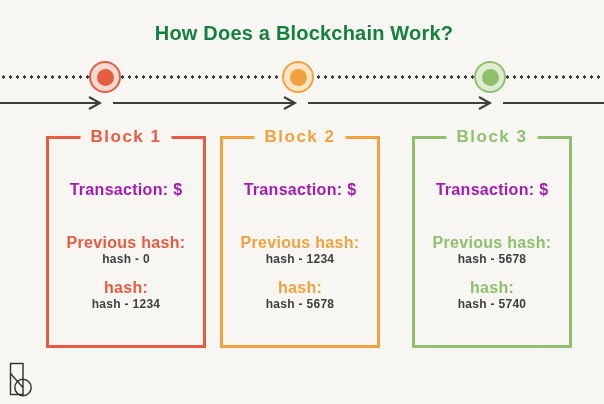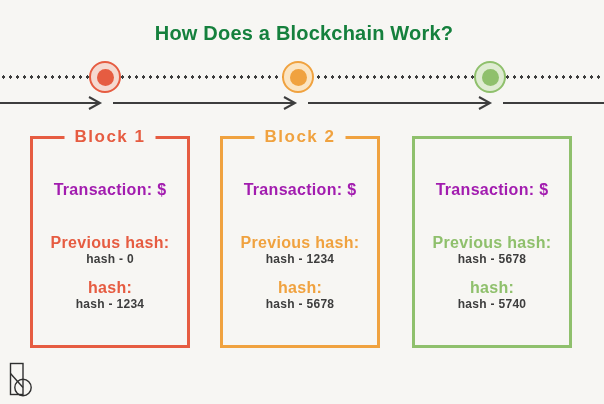--- a/index.html
+++ b/index.html
@@ -150,39 +150,40 @@
   <svg class="arrow-line" width="604" height="16" viewBox="0 0 604 16" fill="none" stroke="#3d3d3d" stroke-width="2">
     <path d="M0 8 H99"></path>
     <polyline points="89,2 100,8 89,14"></polyline>
     <path d="M113 8 H293"></path>
     <polyline points="284,2 295,8 284,14"></polyline>
     <path d="M308 8 H488"></path>
     <polyline points="479,2 490,8 479,14"></polyline>
     <path d="M503 8 H604"></path>
   </svg>
 
-  <div class="block block-1" style="border-color: rgb(230, 92, 65);">
+  <div class="block block-1" style="border-color: rgb(230, 92, 65); margin-left: 16px;">
     <span class="block-label accent" style="color: rgb(230, 92, 65);">Block 1</span>
     <p class="block-text transaction">Transaction: $</p>
     <p class="block-text small-label accent prev-label" style="color: rgb(230, 92, 65);">Previous hash:</p>
     <p class="block-text small-value prev-value">hash - 0</p>
     <p class="block-text small-label accent hash-label" style="color: rgb(230, 92, 65);">hash:</p>
     <p class="block-text small-value hash-value">hash - 1234</p>
   </div>
 
   <div class="block block-2" style="border-color: rgb(240, 162, 63); padding-left: 20px;">
     <span class="block-label accent" style="color: rgb(240, 162, 63);">Block 2</span>
     <p class="block-text transaction">Transaction: $</p>
     <p class="block-text small-label accent prev-label" style="color: rgb(240, 162, 63);">Previous hash:</p>
     <p class="block-text small-value prev-value">hash - 1234</p>
     <p class="block-text small-label accent hash-label" style="color: rgb(240, 162, 63);">hash:</p>
     <p class="block-text small-value hash-value">hash - 5678</p>
   </div>
 
   <div class="block block-3" style="border-color: rgb(143, 192, 108);">
+    <span class="block-label accent" style="color: rgb(143, 192, 108);">Block 3</span>
     <p class="block-text transaction">Transaction: $</p>
     <p class="block-text small-label accent prev-label" style="color: rgb(143, 192, 108);">Previous hash:</p>
     <p class="block-text small-value prev-value">hash - 5678</p>
     <p class="block-text small-label accent hash-label" style="color: rgb(143, 192, 108);">hash:</p>
     <p class="block-text small-value hash-value">hash - 5740</p>
   </div>
 
   <div class="brand">
     <svg width="25" height="35" viewBox="0 0 25 35" fill="none" stroke="#2f2f2f" stroke-width="1.4">
       <rect x="1.5" y="1.5" width="12.5" height="31"></rect>

